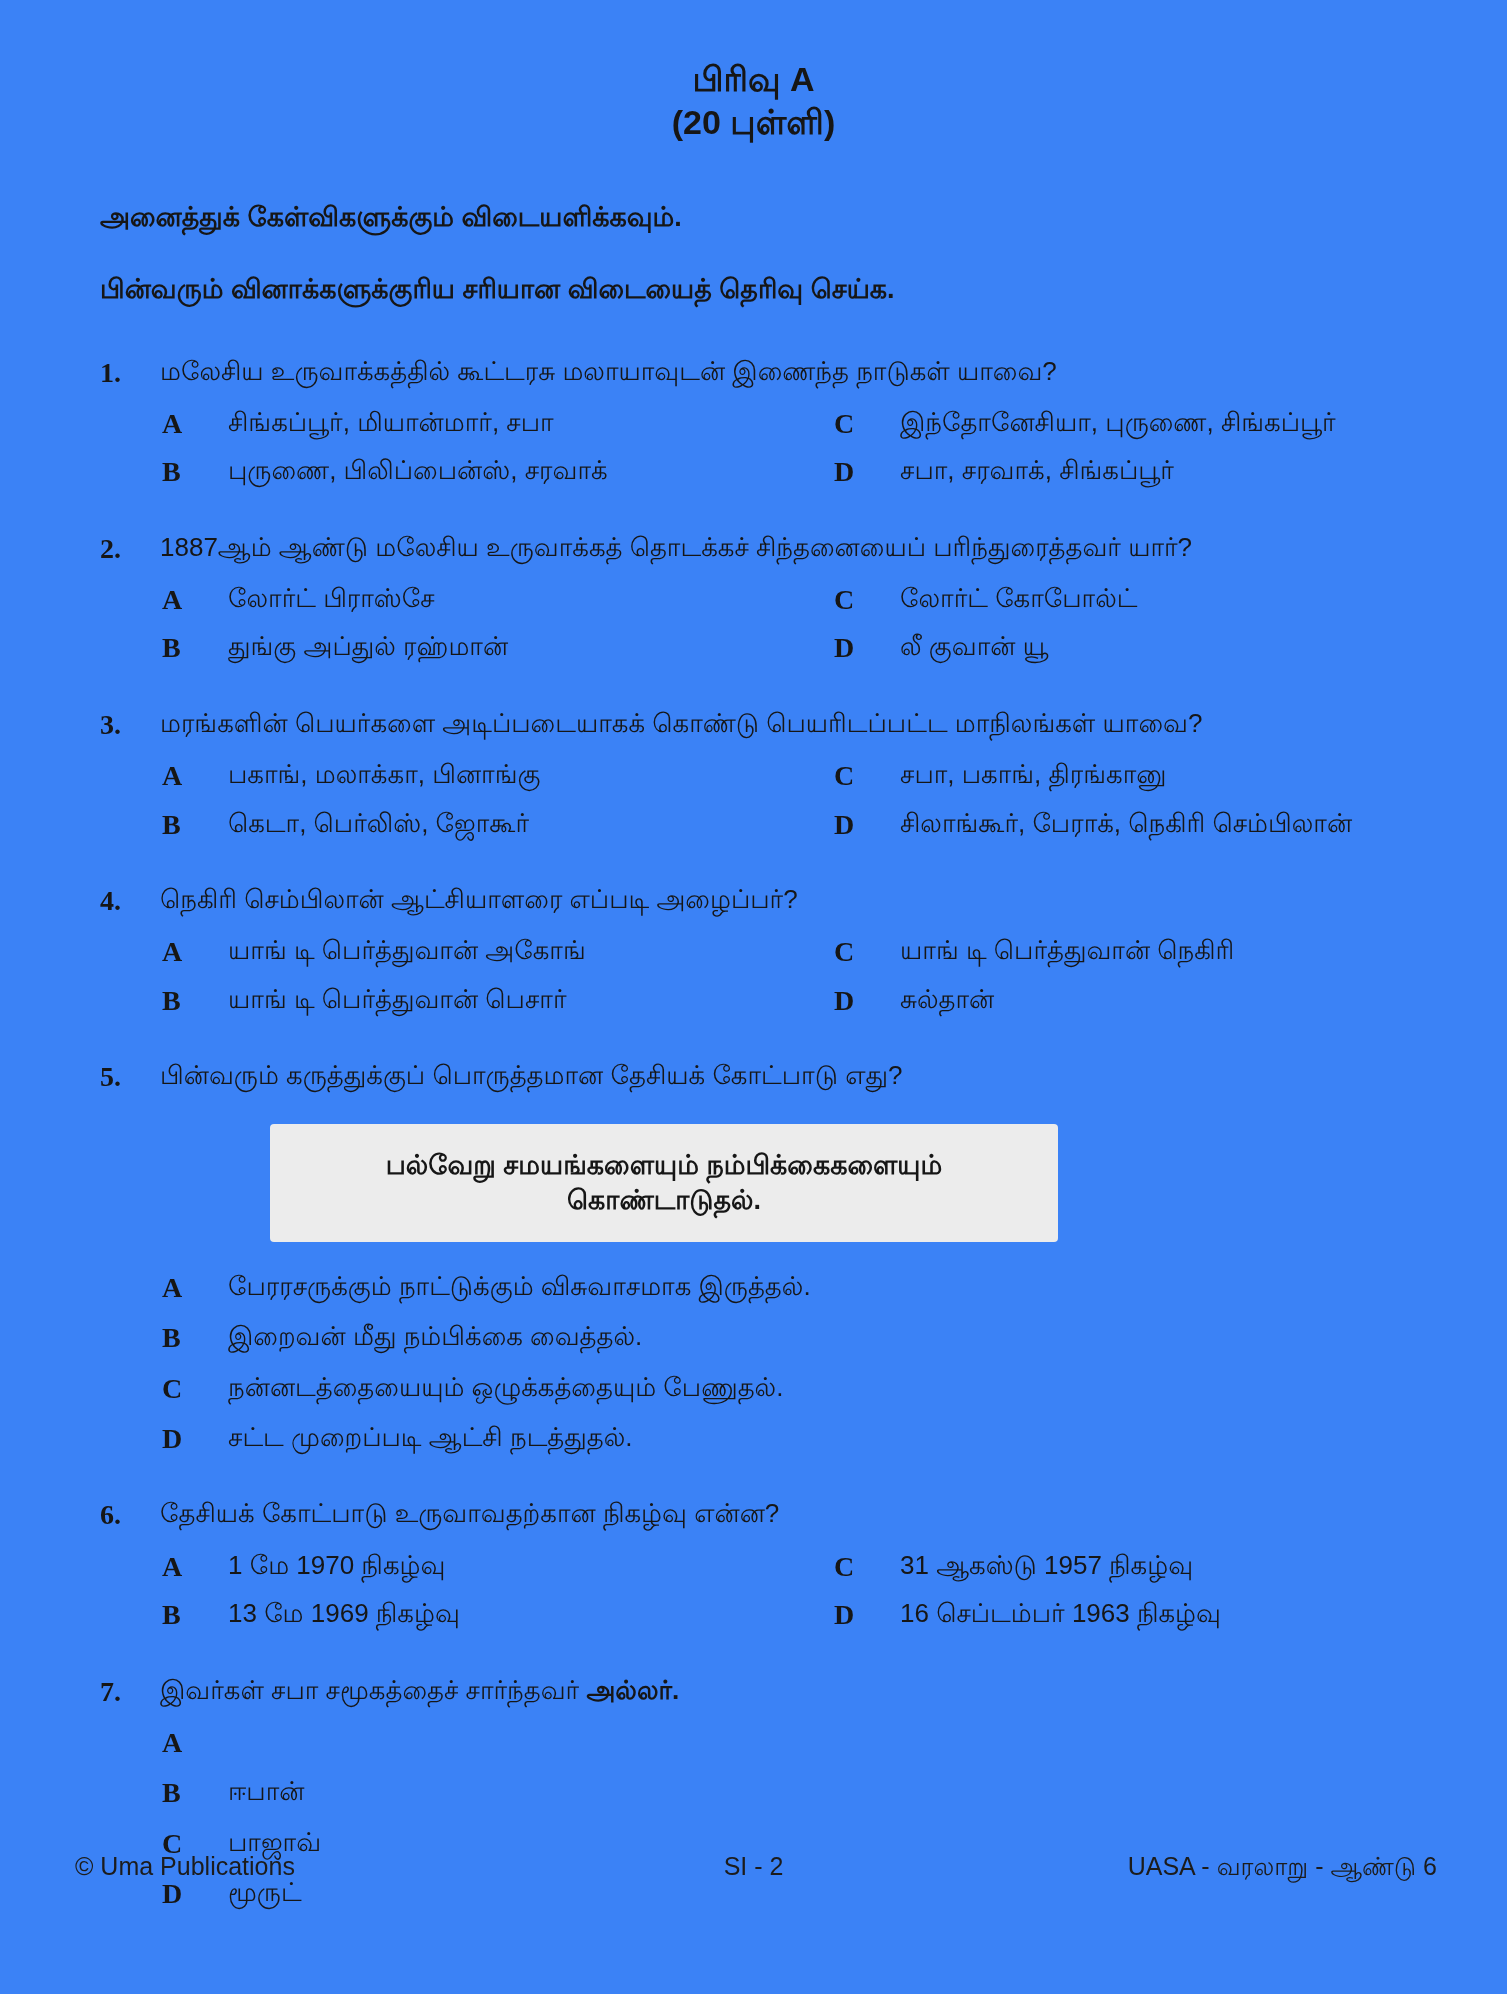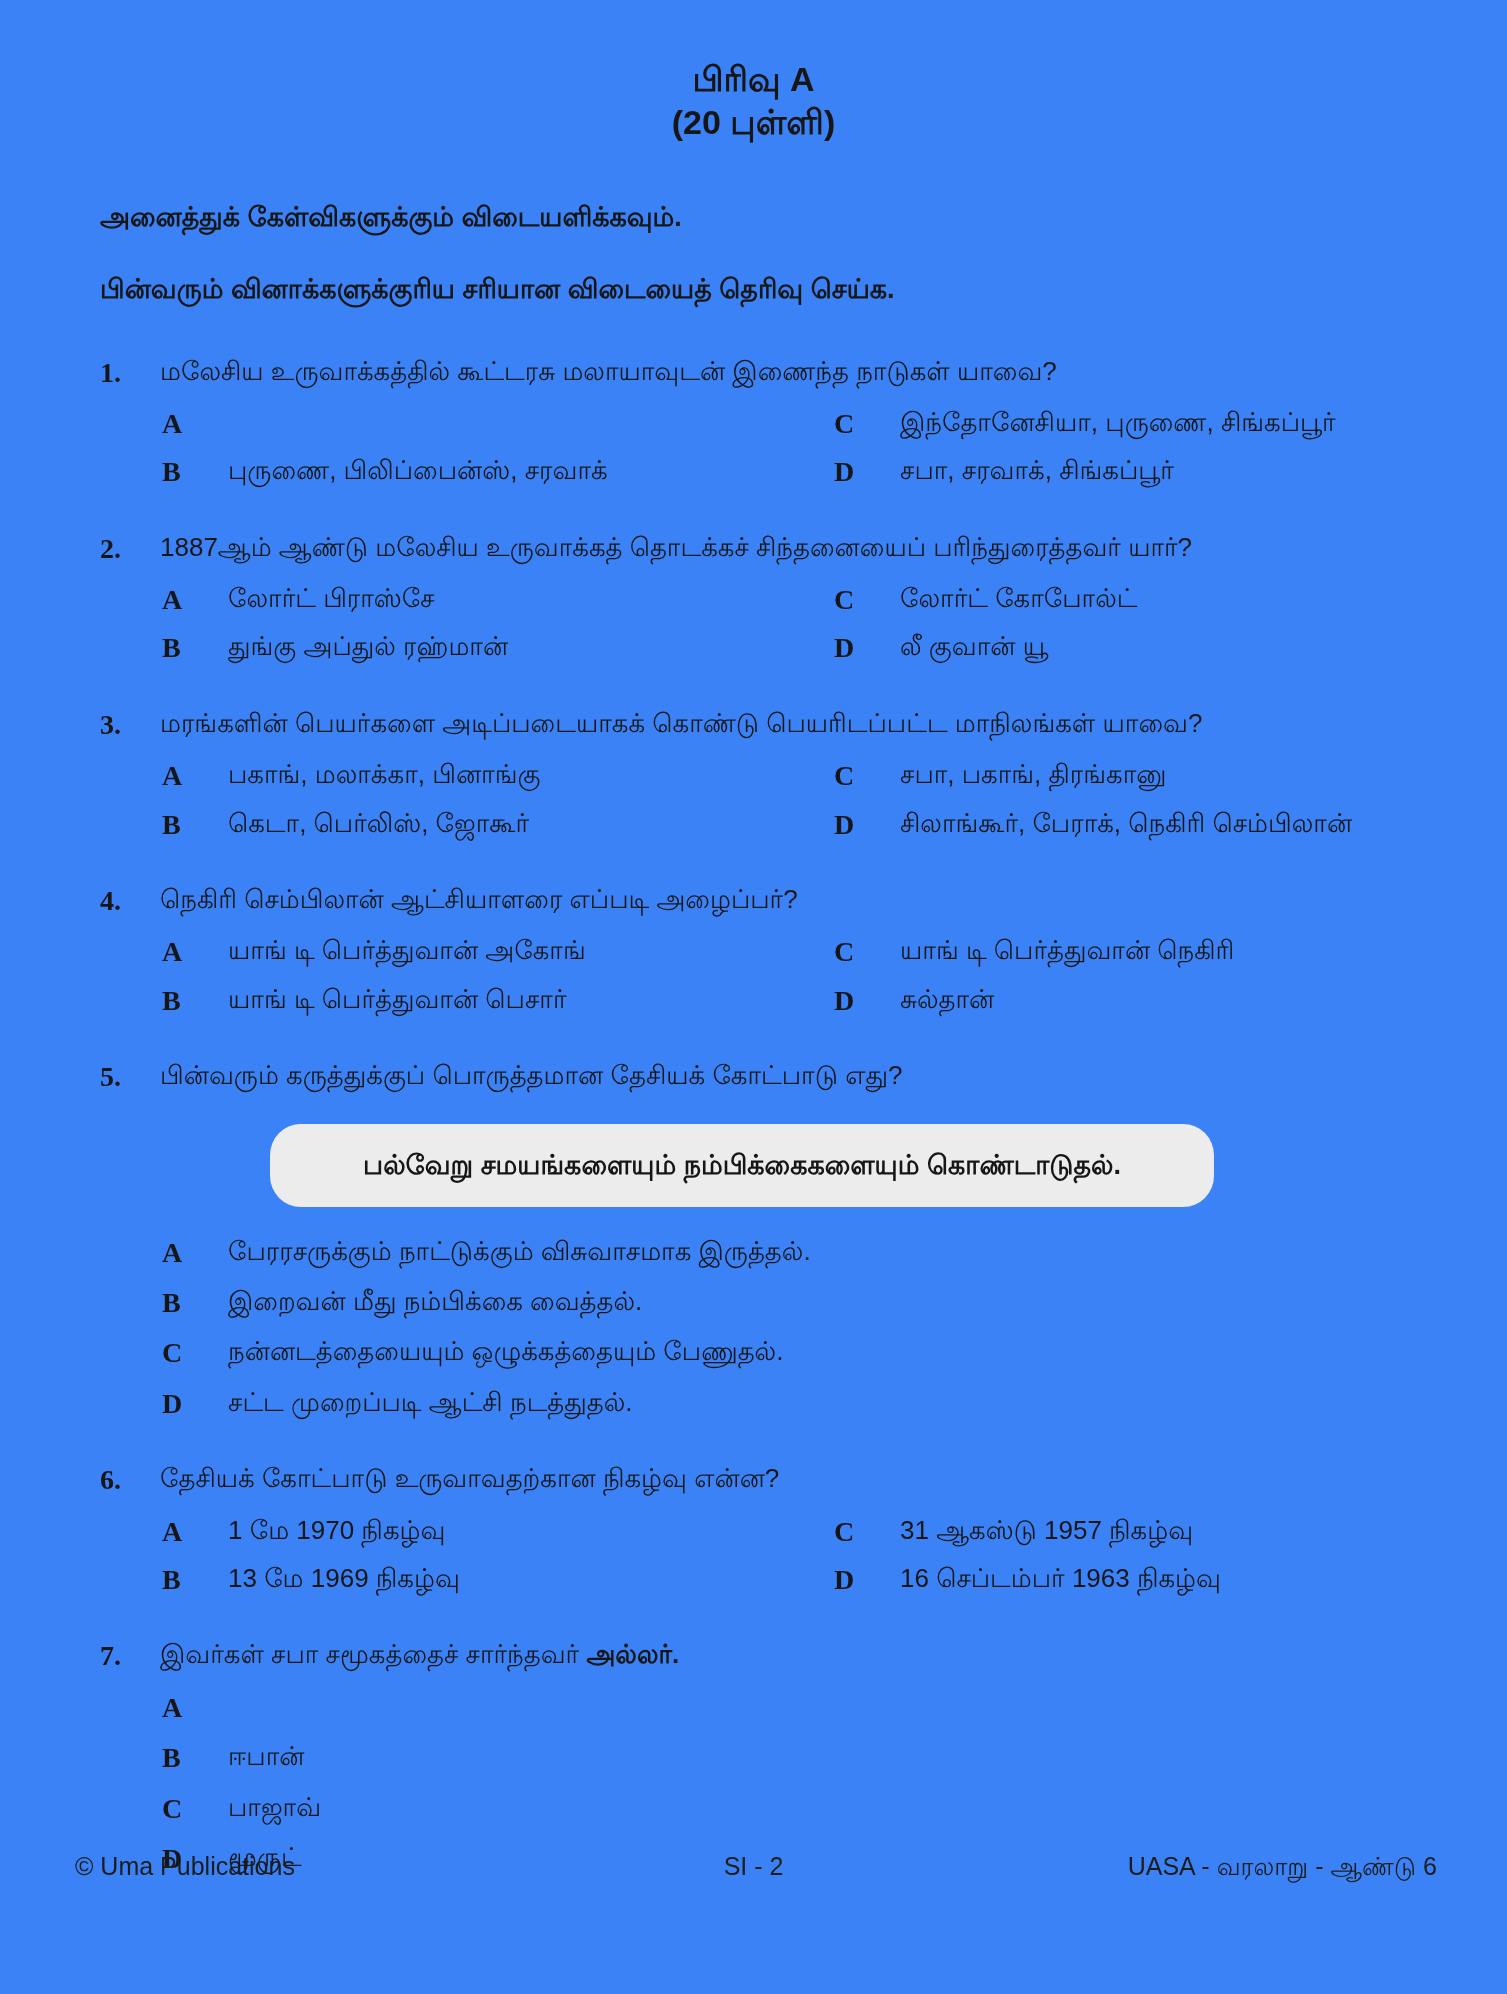--- a/index.html
+++ b/index.html
@@ -83,23 +83,23 @@
   .opt-letter {
     flex: 0 0 66px;
     font-family: "Liberation Serif", serif;
     font-weight: bold;
     font-size: 28px;
   }
   .opt-text { flex: 1; }
   .stimulus-box {
     box-sizing: border-box;
     margin: 28px 0 28px 170px;
-    width: 944px;
+    width: 788px;
     background: #ececec;
-    border-radius: 31px;
+    border-radius: 4px;
     padding: 24px 26px;
     text-align: center;
     font-size: 27px;
     font-weight: bold;
     line-height: 1.3;
   }
   .footer {
     position: absolute;
     top: 1852px;
     left: 0;
@@ -132,20 +132,21 @@
     <div class="questions">
 
       <div class="question">
         <div class="q-row">
           <span class="q-num">1.</span>
           <span class="q-text">மலேசிய உருவாக்கத்தில் கூட்டரசு மலாயாவுடன் இணைந்த நாடுகள் யாவை?</span>
         </div>
         <div class="options two-col">
           <div class="option">
             <span class="opt-letter">A</span>
+            <span class="opt-text">சிங்கப்பூர், மியான்மார், சபா</span>
           </div>
           <div class="option">
             <span class="opt-letter">B</span>
             <span class="opt-text">புருணை, பிலிப்பைன்ஸ், சரவாக்</span>
           </div>
           <div class="option">
             <span class="opt-letter">C</span>
             <span class="opt-text">இந்தோனேசியா, புருணை, சிங்கப்பூர்</span>
           </div>
           <div class="option">

